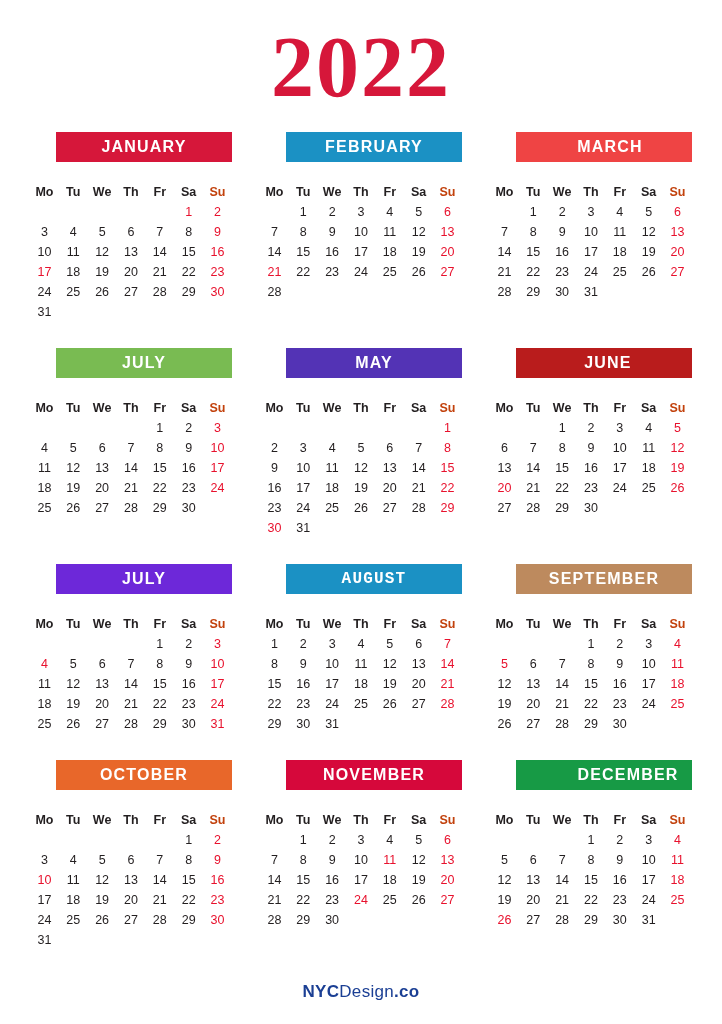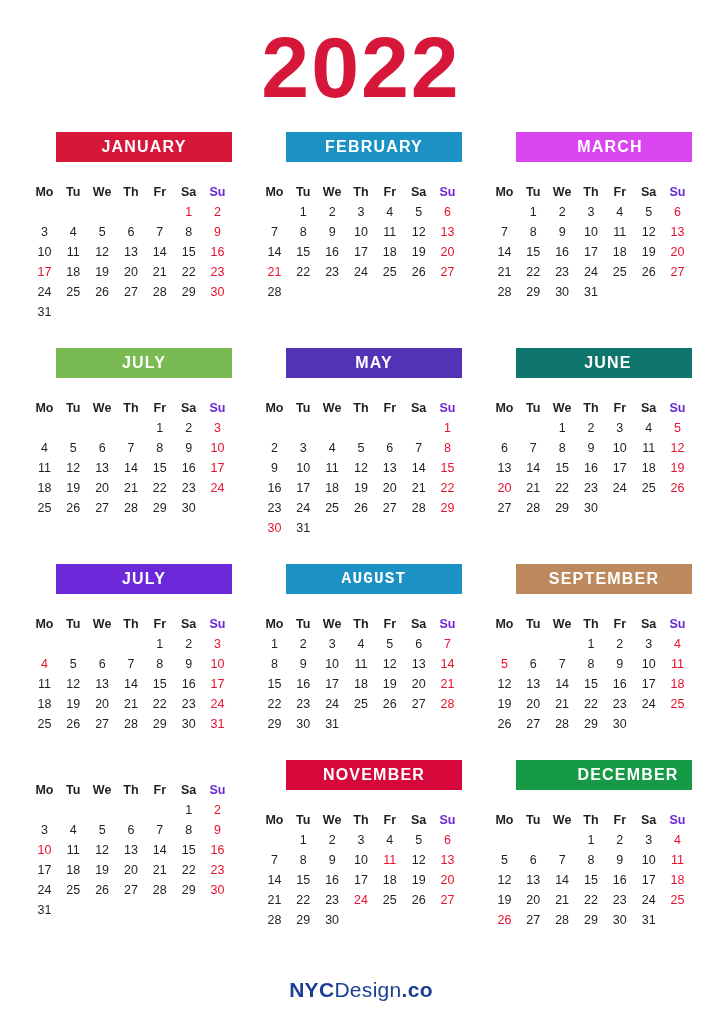--- a/index.html
+++ b/index.html
@@ -21,21 +21,21 @@
     box-sizing: border-box;
   }
   .year-title {
     text-align: center;
     font-size: 86px;
     font-weight: bold;
     color: #d6173a;
     letter-spacing: 2px;
     padding-top: 24px;
     line-height: 1.0;
-    font-family: Liberation Sans, sans-serif;
+    font-family: Liberation Serif, serif;
   }
   .grid {
     margin-top: 22px;
     display: grid;
     grid-template-columns: repeat(3, 202px);
     justify-content: center;
     column-gap: 28px;
     row-gap: 26px;
     padding: 0 22px;
   }
@@ -60,42 +60,42 @@
   }
   table.cal th {
     font-size: 12.5px;
     font-weight: bold;
     color: #231f20;
     padding: 1px 0 3px 0;
     text-align: center;
     width: 28.8px;
   }
   table.cal th.sun {
-    color: #6d28d9;
+    color: #c2410c;
   }
   table.cal td {
     font-size: 12.5px;
     color: #231f20;
     text-align: center;
     padding: 2px 0;
     height: 16px;
   }
   table.cal td.red {
     color: #e8112d;
   }
   table.cal td.empty {
     color: transparent;
   }
   .footer {
     position: absolute;
     bottom: 22px;
     left: 0;
     right: 0;
     text-align: center;
-    font-size: 21px;
+    font-size: 17px;
     font-weight: bold;
     letter-spacing: 0.3px;
   }
   .footer .nyc { color: #1b3f94; }
   .footer .design { color: #1b3f94; font-weight: normal; }
   .footer .co { color: #1b3f94; }
 </style>
 </head>
 <body>
 
@@ -233,21 +233,21 @@
               <td class="empty"></td>
               <td class="empty"></td>
               <td class="empty"></td>
               <td class="empty"></td>
               <td class="empty"></td>
             </tr>
           </tbody>
         </table>
       </div>
       <div class="month">
-        <div class="month-header" style="background: #d946ef; padding-left: 12px;">MARCH</div>
+        <div class="month-header" style="background: #ef4444; padding-left: 12px;">MARCH</div>
         <table class="cal">
           <thead>
             <tr>
               <th>Mo</th>
               <th>Tu</th>
               <th>We</th>
               <th>Th</th>
               <th>Fr</th>
               <th>Sa</th>
               <th class="sun">Su</th>
@@ -431,21 +431,21 @@
               <td class="empty"></td>
               <td class="empty"></td>
               <td class="empty"></td>
               <td class="empty"></td>
               <td class="empty"></td>
             </tr>
           </tbody>
         </table>
       </div>
       <div class="month">
-        <div class="month-header" style="background: #0f766e; padding-left: 8px;">JUNE</div>
+        <div class="month-header" style="background: #b91c1c; padding-left: 8px;">JUNE</div>
         <table class="cal">
           <thead>
             <tr>
               <th>Mo</th>
               <th>Tu</th>
               <th>We</th>
               <th>Th</th>
               <th>Fr</th>
               <th>Sa</th>
               <th class="sun">Su</th>
@@ -683,20 +683,21 @@
               <td>28</td>
               <td>29</td>
               <td>30</td>
               <td class="empty"></td>
               <td class="empty"></td>
             </tr>
           </tbody>
         </table>
       </div>
       <div class="month">
+        <div class="month-header" style="background: rgb(232, 103, 42);">OCTOBER</div>
         <table class="cal">
           <thead>
             <tr>
               <th>Mo</th>
               <th>Tu</th>
               <th>We</th>
               <th>Th</th>
               <th>Fr</th>
               <th>Sa</th>
               <th class="sun">Su</th>

